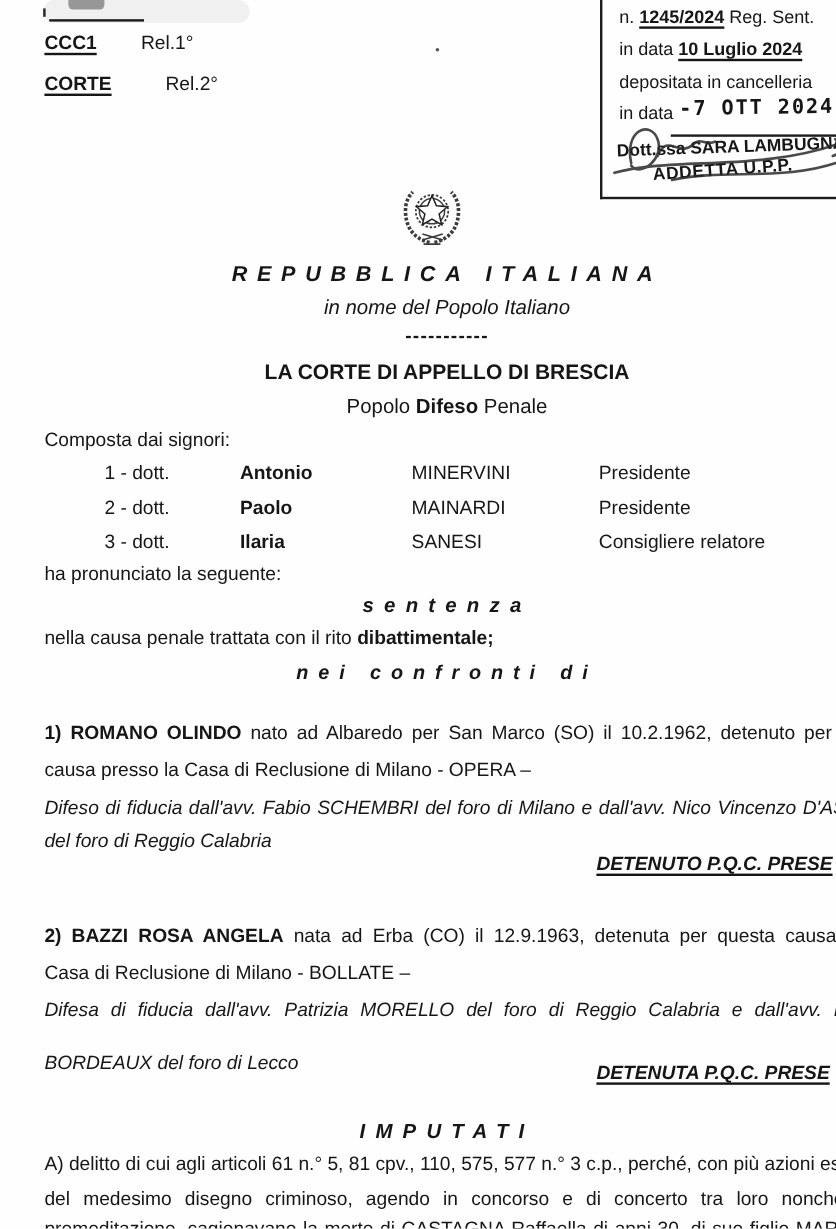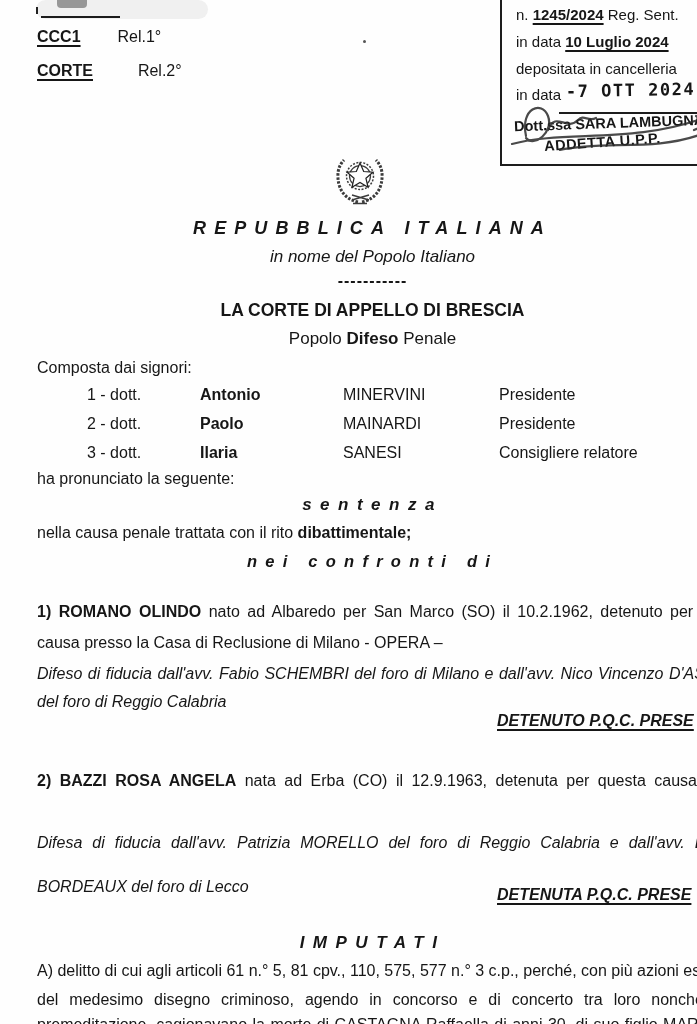--- a/index.html
+++ b/index.html
@@ -149,20 +149,21 @@
     <span class="b">1) ROMANO OLINDO</span><span> nato ad Albaredo per San Marco (SO) il 10.2.1962, detenuto per que</span>
   </div>
   <div class="abs" style="left:37px;top:634px;">causa presso la Casa di Reclusione di Milano - OPERA –</div>
   <div class="abs i ws1" style="left:37px;top:665px;">Difeso di fiducia dall'avv. Fabio SCHEMBRI del foro di Milano e dall'avv. Nico Vincenzo D'ASCO</div>
   <div class="abs i" style="left:37px;top:693px;">del foro di Reggio Calabria</div>
   <div class="abs status-line" style="top:712px;">DETENUTO P.Q.C. PRESE</div>
 
   <div class="abs ws4" style="left:37px;top:772px;">
     <span class="b">2) BAZZI ROSA ANGELA</span><span> nata ad Erba (CO) il 12.9.1963, detenuta per questa causa press</span>
   </div>
+  <div class="abs" style="left:37px;top:803px;">Casa di Reclusione di Milano - BOLLATE –</div>
   <div class="abs i ws55" style="left:37px;top:834px;">Difesa di fiducia dall'avv. Patrizia MORELLO del foro di Reggio Calabria e dall'avv. L</div>
   <div class="abs i" style="left:37px;top:863px;margin-top:15px;">BORDEAUX del foro di Lecco</div>
   <div class="abs status-line" style="top:886px;">DETENUTA P.Q.C. PRESE</div>
 
   <div class="abs center b i sp-mid" style="top:933px;font-size:17px;">IMPUTATI</div>
   <div class="abs" style="left:37px;top:962px;">A) delitto di cui agli articoli 61 n.° 5, 81 cpv., 110, 575, 577 n.° 3 c.p., perché, con più azioni esecu</div>
   <div class="abs ws65" style="left:37px;top:991px;">del medesimo disegno criminoso, agendo in concorso e di concerto tra loro nonché</div>
   <div class="abs ws1" style="left:37px;top:1016px;">premeditazione, cagionavano la morte di CASTAGNA Raffaella di anni 30, di suo figlio MARZO</div>
 
 </div>

